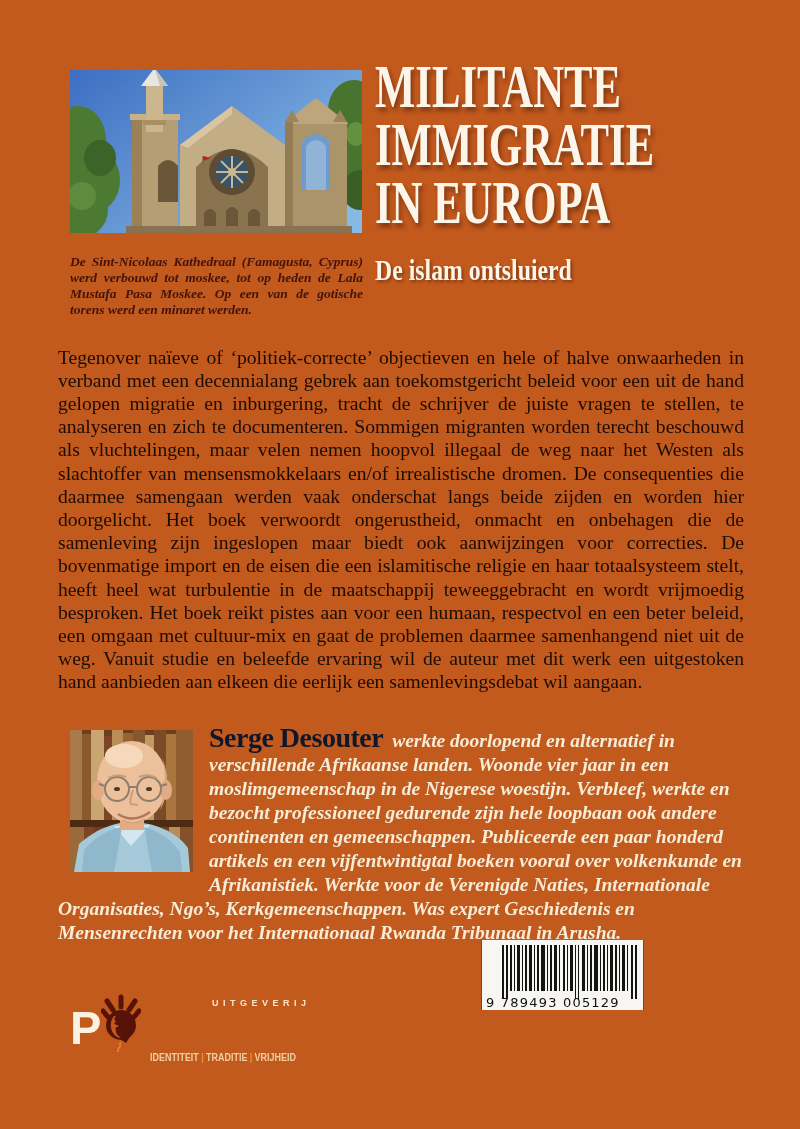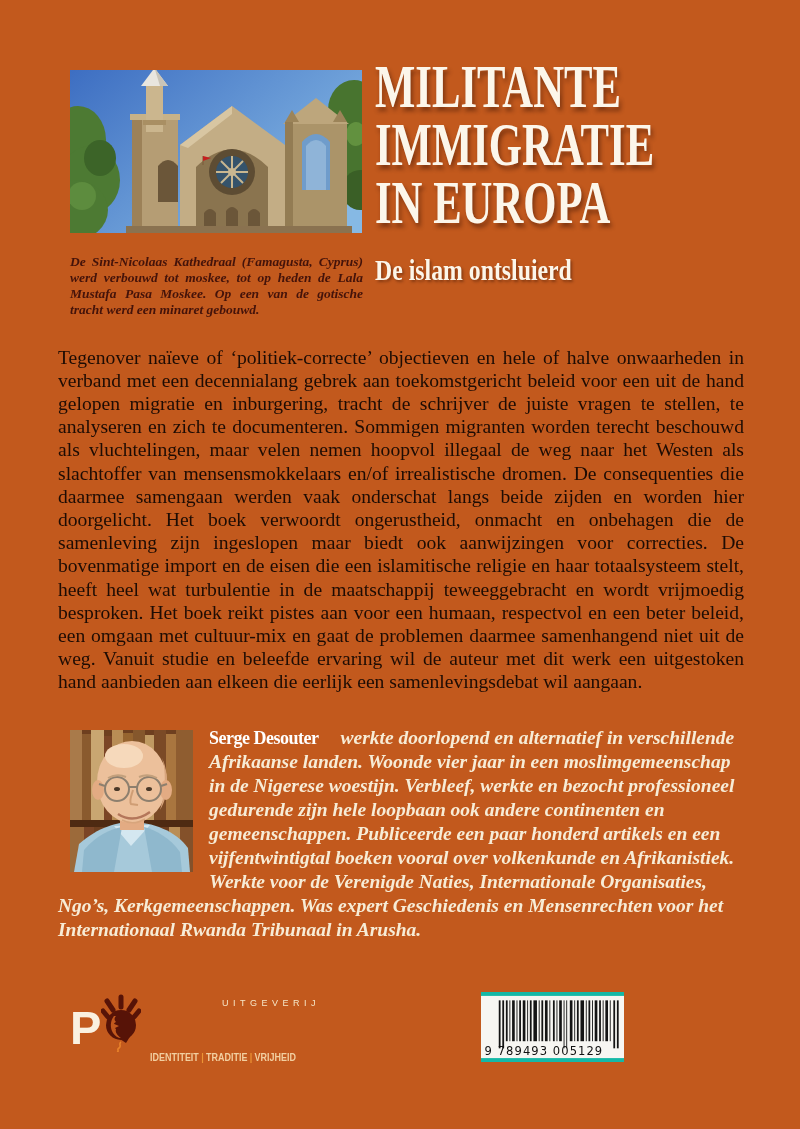--- a/index.html
+++ b/index.html
@@ -40,47 +40,47 @@
   }
   
   .bio{
     position:absolute;left:58px;top:726px;width:686px;
     font-size:19.5px;line-height:24px;font-weight:700;font-style:italic;
     color:#f7ecd6;
   }
   .author-photo{float:left;width:123px;height:142px;margin:4px 16px 4px 12px;}
   .author-photo svg{display:block;width:100%;height:100%;}
   .author-name{
-    font-style:normal;font-weight:700;font-size:18px;letter-spacing:-0.5px;
-    color:#ffffff;margin-right:22px;
+    font-style:normal;font-weight:700;font-size:28px;letter-spacing:-0.5px;
+    color:#0f172a;margin-right:9px;
   }
   
   .logo{position:absolute;left:70px;top:994px;width:250px;height:100px;
         font-family:"Liberation Sans",sans-serif;}
   .imprint{
-    position:absolute;left:152px;top:4px;
-    font-size:9px;font-weight:400;letter-spacing:4.5px;color:#f6e7c8;
+    position:absolute;left:142px;top:4px;
+    font-size:9px;font-weight:700;letter-spacing:4.5px;color:#f6e7c8;
     white-space:nowrap;
   }
   .pub-name{
     position:absolute;left:0;top:8px;display:flex;align-items:center;
     color:#faf1e0;font-weight:700;font-size:47px;line-height:52px;
     letter-spacing:-1px;white-space:nowrap;
   }
   .helmet{width:40px;height:58px;margin:-10px 1px 0 1px;flex:0 0 auto;}
   .tagline{
     position:absolute;left:80px;top:57px;
     transform:scaleX(0.78);transform-origin:top left;
     font-size:11.5px;font-weight:700;color:#f2cfa0;white-space:nowrap;
   }
   .tagline .sep{color:#ec9435;margin:0 3px;}
   
   .barcode{
-    position:absolute;left:481px;top:992px;width:143px;height:70px;
-    background:#14b8a6;
+    position:absolute;left:481px;top:940px;width:163px;height:70px;
+    background:#0369a1;
   }
   .barcode svg{display:block;width:100%;height:100%;}
 </style>
 </head>
 <body>
 
 <div class="cover">
 
   <div class="cathedral">
     <svg viewBox="0 0 292 163" preserveAspectRatio="none">
@@ -140,21 +140,21 @@
       <path d="M232,120 L232,72 Q246,56 260,72 L260,120 Z" fill="#6f9ccb"></path>
       <path d="M236,120 L236,76 Q246,64 256,76 L256,120 Z" fill="#8fb4d8"></path>
       <rect x="215" y="52" width="8" height="111" fill="#937c53"></rect>
       <polygon points="215,52 222,40 229,52" fill="#9c8459"></polygon>
       <polygon points="263,52 270,40 277,52" fill="#9c8459"></polygon>
 
       <rect x="56" y="156" width="226" height="7" fill="#8a7250"></rect>
     </svg>
   </div>
 
-  <p class="caption">De Sint-Nicolaas Kathedraal (Famagusta, Cyprus) werd verbouwd tot moskee, tot op heden de Lala Mustafa Pasa Moskee. Op een van de gotische tracht werd een minaret gebouwd.</p>
+  <p class="caption">De Sint-Nicolaas Kathedraal (Famagusta, Cyprus) werd verbouwd tot moskee, tot op heden de Lala Mustafa Pasa Moskee. Op een van de gotische torens werd een minaret werden.</p>
 
   <div class="title-block">
     <div>MILITANTE</div>
     <div>IMMIGRATIE</div>
     <div>IN EUROPA</div>
   </div>
   <div class="subtitle">De islam ontsluierd</div>
 
   <p class="synopsis">Tegenover naïeve of ‘politiek-correcte’ objectieven en hele of halve onwaarheden in verband met een decennialang gebrek aan toekomstgericht beleid voor een uit de hand gelopen migratie en inburgering, tracht de schrijver de juiste vragen te stellen, te analyseren en zich te documenteren. Sommigen migranten worden terecht beschouwd als vluchtelingen, maar velen nemen hoopvol illegaal de weg naar het Westen als slachtoffer van mensensmokkelaars en/of irrealistische dromen. De consequenties die daarmee samengaan werden vaak onderschat langs beide zijden en worden hier doorgelicht. Het boek verwoordt ongerustheid, onmacht en onbehagen die de samenleving zijn ingeslopen maar biedt ook aanwijzingen voor correcties. De bovenmatige import en de eisen die een islamitische religie en haar totaalsysteem stelt, heeft heel wat turbulentie in de maatschappij teweeggebracht en wordt vrijmoedig besproken. Het boek reikt pistes aan voor een humaan, respectvol en een beter beleid, een omgaan met cultuur-mix en gaat de problemen daarmee samenhangend niet uit de weg. Vanuit studie en beleefde ervaring wil de auteur met dit werk een uitgestoken hand aanbieden aan elkeen die eerlijk een samenlevingsdebat wil aangaan.</p>
 

